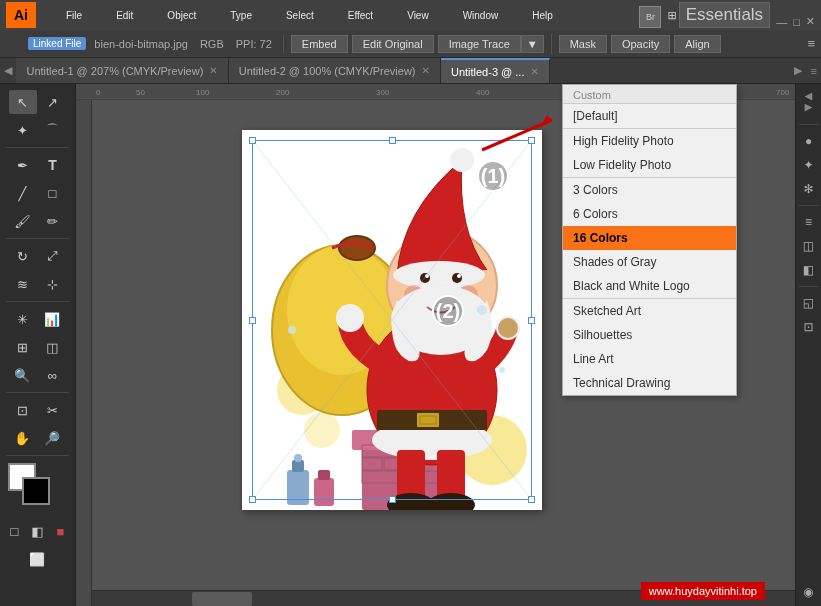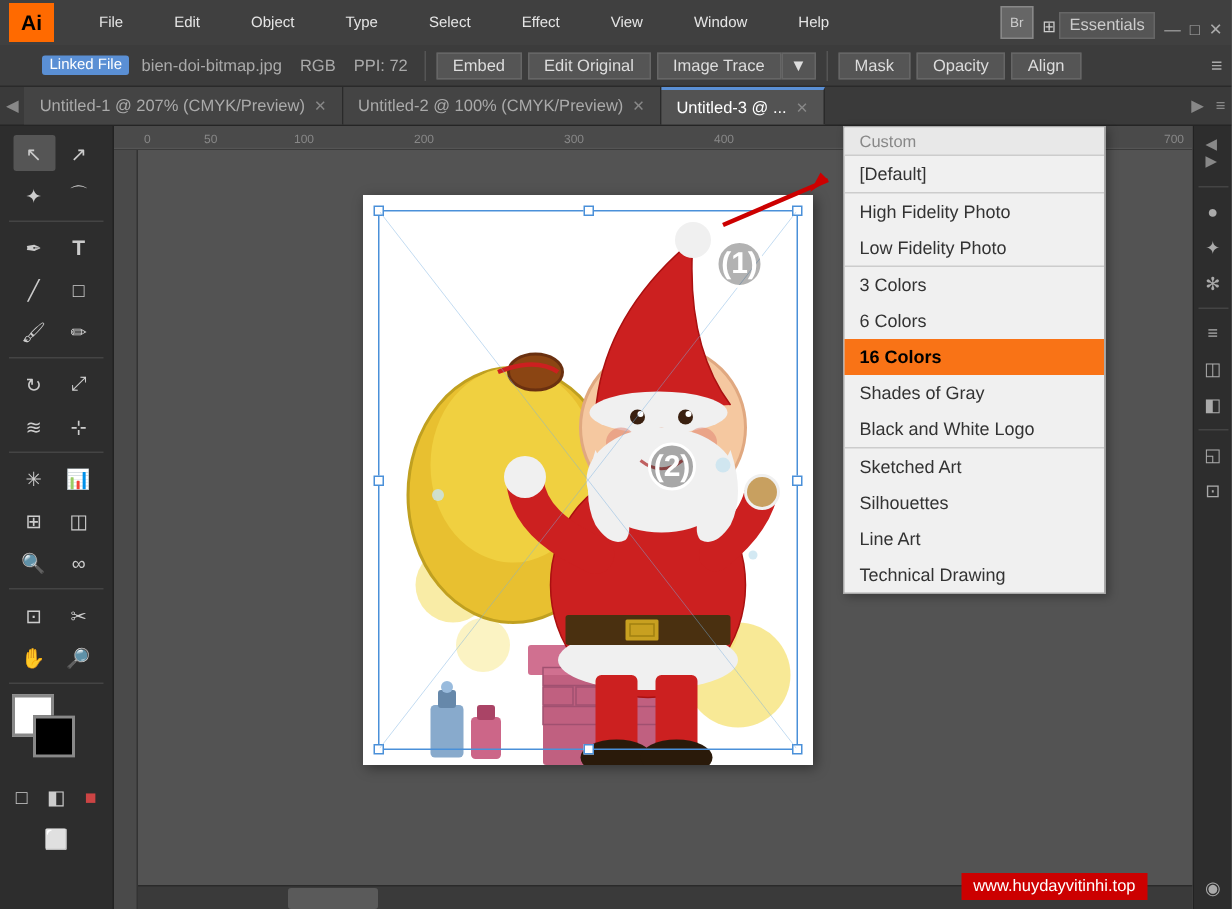--- a/index.html
+++ b/index.html
@@ -244,21 +244,21 @@
   <div class="menu-item">Type</div>
   <div class="menu-item">Select</div>
   <div class="menu-item">Effect</div>
   <div class="menu-item">View</div>
   <div class="menu-item">Window</div>
   <div class="menu-item">Help</div>
   <div class="menu-bar-right">
     <div class="br-icon">Br</div>
     <div style="display:flex;align-items:center;gap:2px;">
       <div style="color:#ccc;font-size:11px;">⊞</div>
-      <div style="color:#ccc;font-size:11px;border:1px solid #666;padding:2px 6px;background:#555;">Essentials</div>
+      <div style="color:#ccc;font-size:17px;border:1px solid #666;padding:2px 6px;background:#555;">Essentials</div>
     </div>
     <div style="color:#aaa;font-size:11px;">—</div>
     <div style="color:#aaa;font-size:11px;">□</div>
     <div style="color:#aaa;font-size:11px;">✕</div>
   </div>
 </div>
 
 <div class="control-bar">
   <span class="ctrl-badge">Linked File</span>
   <span class="ctrl-label">bien-doi-bitmap.jpg</span>

